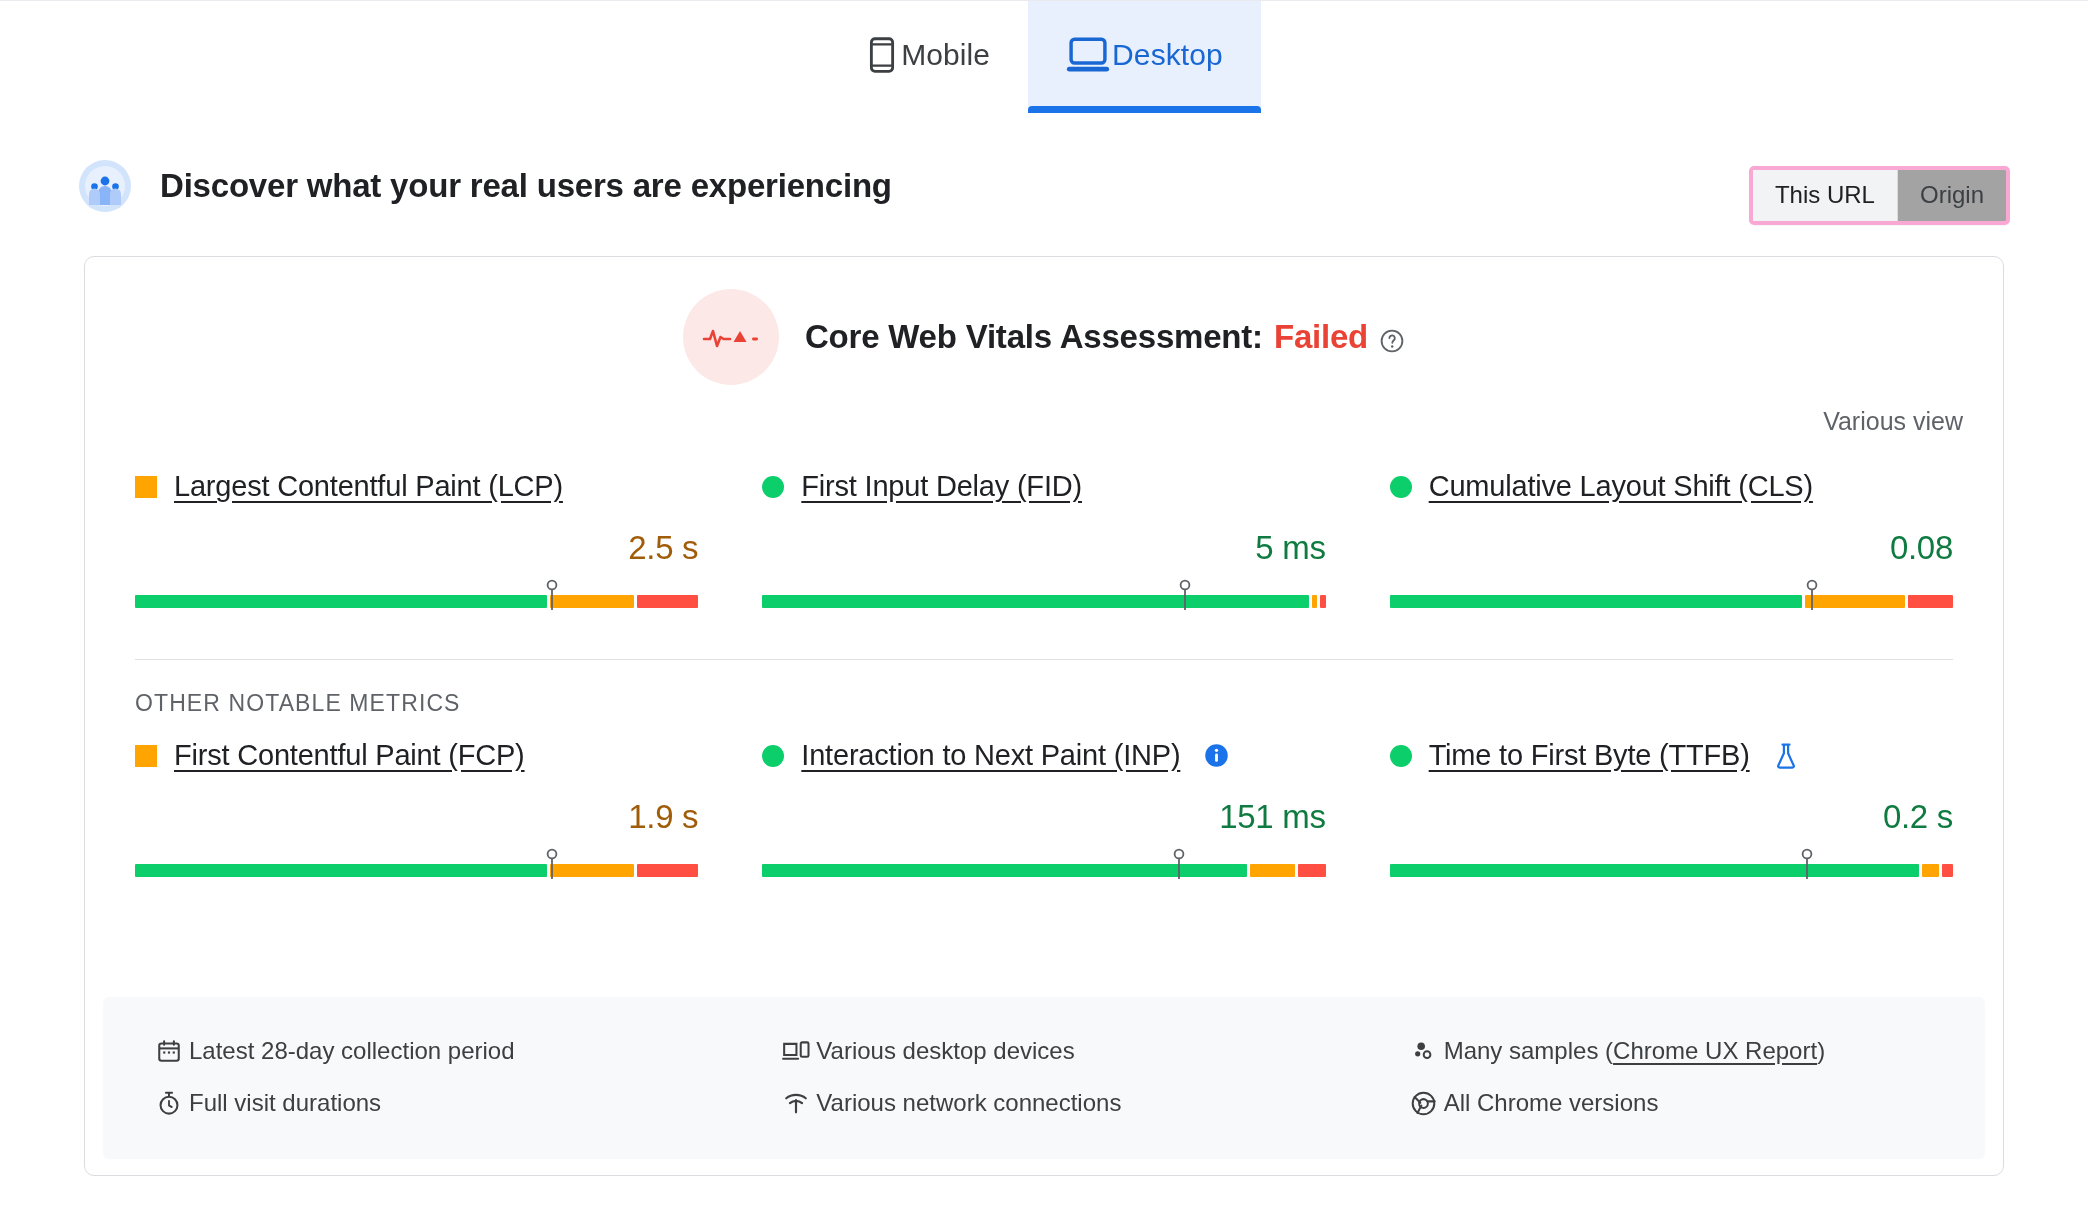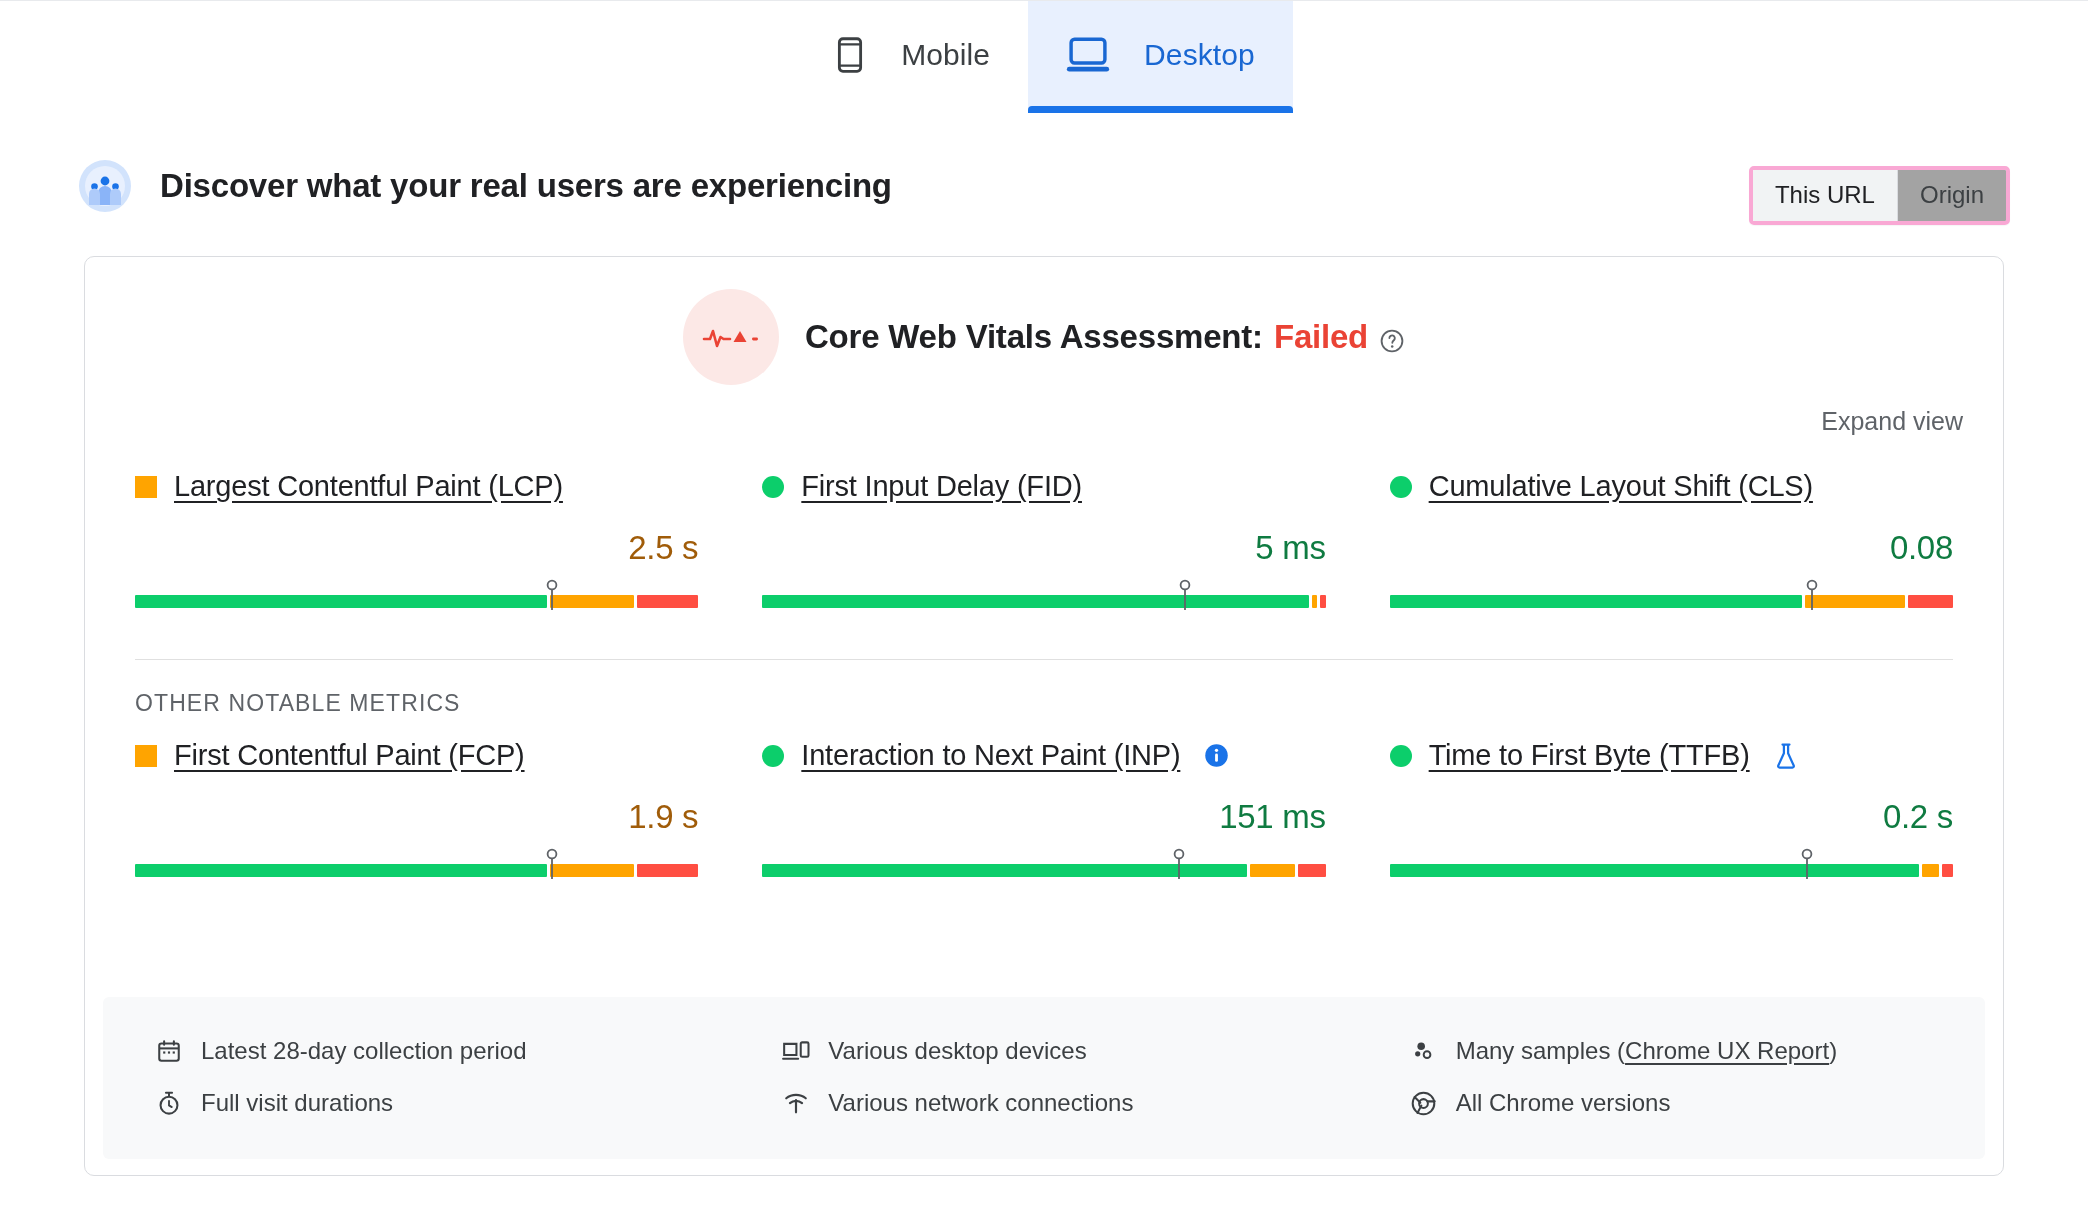--- a/index.html
+++ b/index.html
@@ -11,21 +11,21 @@
   }
   .page { position: relative; width: 2088px; height: 1206px; overflow: hidden; }
 
   
   .tabstrip {
     position: absolute; left: 0; top: 0; width: 2088px; height: 120px;
     border-top: 1px solid #e8eaed;
     display: flex; justify-content: center; align-items: flex-start;
   }
   .tab {
-    display: flex; align-items: center; gap: 34px;
+    display: flex; align-items: center; gap: 2px;
     height: 108px; padding: 0 38px;
     cursor: pointer; position: relative;
     font-size: 30px; letter-spacing: .1px;
   }
   .tab .tlabel { line-height: 1; }
   .tab-mobile { color: #3c4043; }
   .tab-desktop { background: #e8f0fe; color: #1967d2; font-weight: 500; }
   .tab-desktop::after {
     content: ""; position: absolute; left: 0; right: 0; bottom: -4px;
     height: 7px; background: #1a73e8; border-radius: 4px 4px 0 0;
@@ -124,21 +124,21 @@
   }
 
   
   .footer {
     position: absolute; left: 18px; right: 18px; bottom: 16px;
     background: #f8f9fa; border-radius: 6px;
     display: grid; grid-template-columns: repeat(3, 1fr);
     padding: 28px 0 30px 0;
   }
   .fcol { padding: 0 52px; }
-  .frow { display: flex; align-items: center; gap: 18px; height: 52px; }
+  .frow { display: flex; align-items: center; gap: 6px; height: 52px; }
   .frow-text { font-size: 24px; color: #3c4043; }
   .flink { text-decoration: underline; text-underline-offset: 4px; cursor: pointer; color: #3c4043; }
   .ficon { width: 28px; height: 28px; flex: 0 0 28px; display: flex; align-items: center; justify-content: center; }
 </style>
 </head>
 <body>
 
 <div class="page">
 
   <div class="tabstrip">
@@ -202,21 +202,21 @@
           <svg width="26" height="26" viewBox="0 0 24 24" fill="none">
             <circle cx="12" cy="12" r="9.6" stroke="#5f6368" stroke-width="1.7"></circle>
             <path d="M9.6 9.3a2.5 2.5 0 114.3 1.8c-.9.8-1.6 1.3-1.6 2.5" stroke="#5f6368" stroke-width="1.7" fill="none" stroke-linecap="round"></path>
             <circle cx="12.2" cy="17" r="1.15" fill="#5f6368"></circle>
           </svg>
         </span>
       </span>
     </div>
 
     <div class="expand-row">
-      <span class="expand-link">Expand view</span>
+      <span class="expand-link">Various view</span>
     </div>
 
     <div class="metrics">
 
       <div class="metric">
         <div class="metric-head">
           <span class="bullet-sq"></span>
           <span class="metric-name">Largest Contentful Paint (LCP)</span>
         </div>
         <div class="metric-value v-amber">2.5 s</div>

